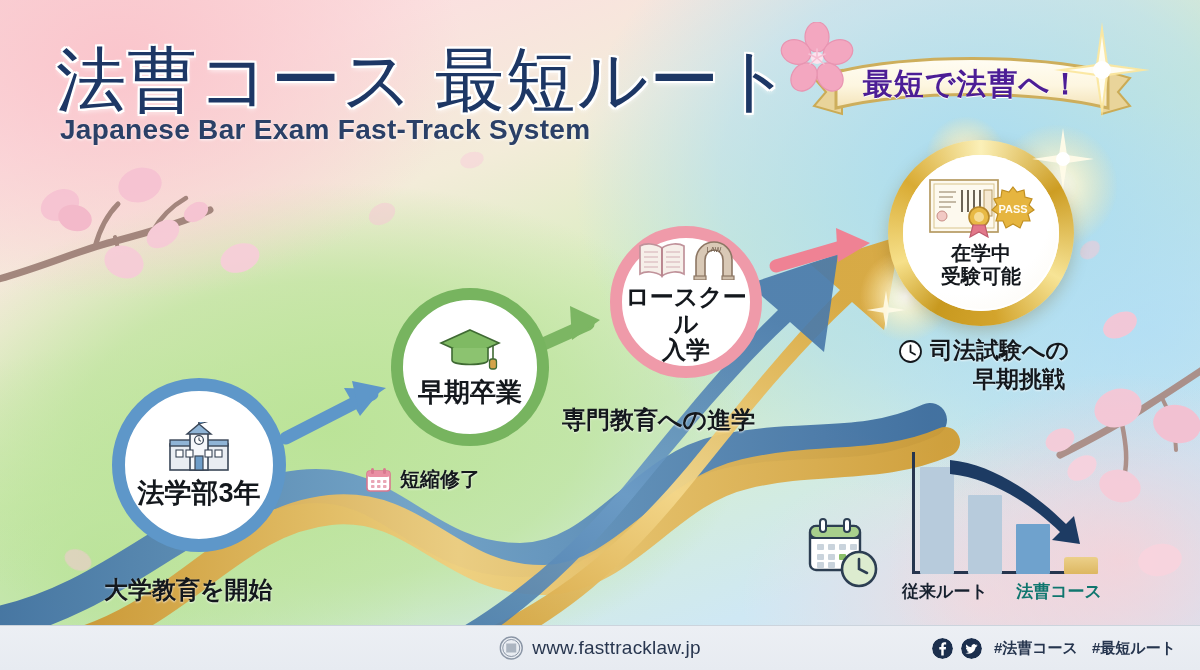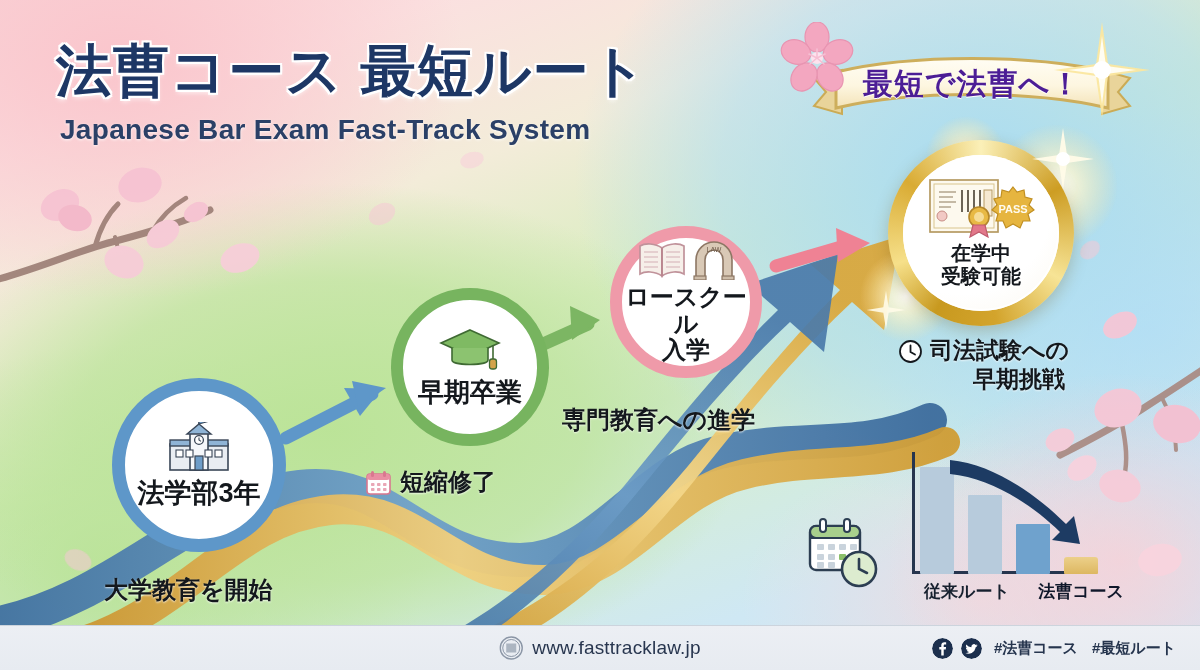--- a/index.html
+++ b/index.html
@@ -58,21 +58,21 @@
   }
   .footer-social{
     position:absolute;right:24px;display:flex;align-items:center;gap:8px;
     color:#26354e;font-size:15px;font-weight:700;
   }
   .footer-social .tags{display:flex;gap:14px;margin-left:4px;}
 
   
   .title-main{
     position:absolute;left:56px;top:34px;
-    font-size:56px;font-weight:700;color:#1d3765;
+    font-size:70px;font-weight:400;color:#1d3765;
     letter-spacing:1px;
     text-shadow:
       2px 0 0 #fff,-2px 0 0 #fff,0 2px 0 #fff,0 -2px 0 #fff,
       2px 2px 0 #fff,-2px 2px 0 #fff,2px -2px 0 #fff,-2px -2px 0 #fff,
       0 3px 5px rgba(255,255,255,.8);
     white-space:nowrap;
   }
   .title-sub{
     position:absolute;left:60px;top:114px;
     font-size:28px;font-weight:600;color:#2b4067;
@@ -109,21 +109,21 @@
   }
 
   
   #node1 .circle{left:0;top:0;width:174px;height:174px;border:13px solid #5e97c9;}
   #node1 .circle-label{font-size:27px;margin-top:4px;}
   #node1 .cap{left:-8px;top:196px;font-size:24px;}
 
   
   #node2 .circle{left:16px;top:0;width:158px;height:158px;border:12px solid #77b45f;}
   #node2 .circle-label{font-size:26px;margin-top:4px;}
-  #node2 .cap{left:-10px;top:178px;font-size:24px;display:flex;align-items:center;gap:8px;}
+  #node2 .cap{left:-10px;top:178px;font-size:20px;display:flex;align-items:center;gap:8px;}
 
   
   #node3 .circle{left:0;top:0;width:152px;height:152px;border:12px solid #ef9aa9;}
   #node3 .circle-label{font-size:24px;margin-top:2px;}
   #node3 .cap{left:-48px;top:178px;font-size:24px;}
 
   
   #node4{left:888px;top:140px;}
   #node4 .goldring{
     position:absolute;left:0;top:0;width:186px;height:186px;border-radius:50%;
@@ -152,25 +152,25 @@
   .svg-abs{position:absolute;left:0;top:0;width:1200px;height:670px;pointer-events:none;}
 
   
   .chartbox{position:absolute;left:898px;top:452px;width:206px;height:160px;}
   .chart-axis{position:absolute;left:14px;top:0;width:180px;height:122px;
     border-left:3px solid #26354e;border-bottom:3px solid #26354e;box-sizing:border-box;}
   .bars{position:absolute;left:22px;bottom:38px;width:178px;height:120px;
     display:flex;align-items:flex-end;gap:14px;}
   .bar{width:34px;border-radius:1px;}
   .chart-labels{
-    position:absolute;left:26px;top:128px;width:200px;
+    position:absolute;left:4px;top:128px;width:200px;
     display:flex;justify-content:space-between;
     font-size:17px;font-weight:700;color:#16202e;
   }
-  .chart-labels .hl{color:#0f172a;}
+  .chart-labels .hl{color:#0f766e;}
   .cal-icon{position:absolute;left:806px;top:516px;width:74px;height:74px;}
 
   
   .sicon{width:21px;height:21px;border-radius:50%;display:inline-block;}
 </style>
 </head>
 <body>
 
 <div id="stage">
 

